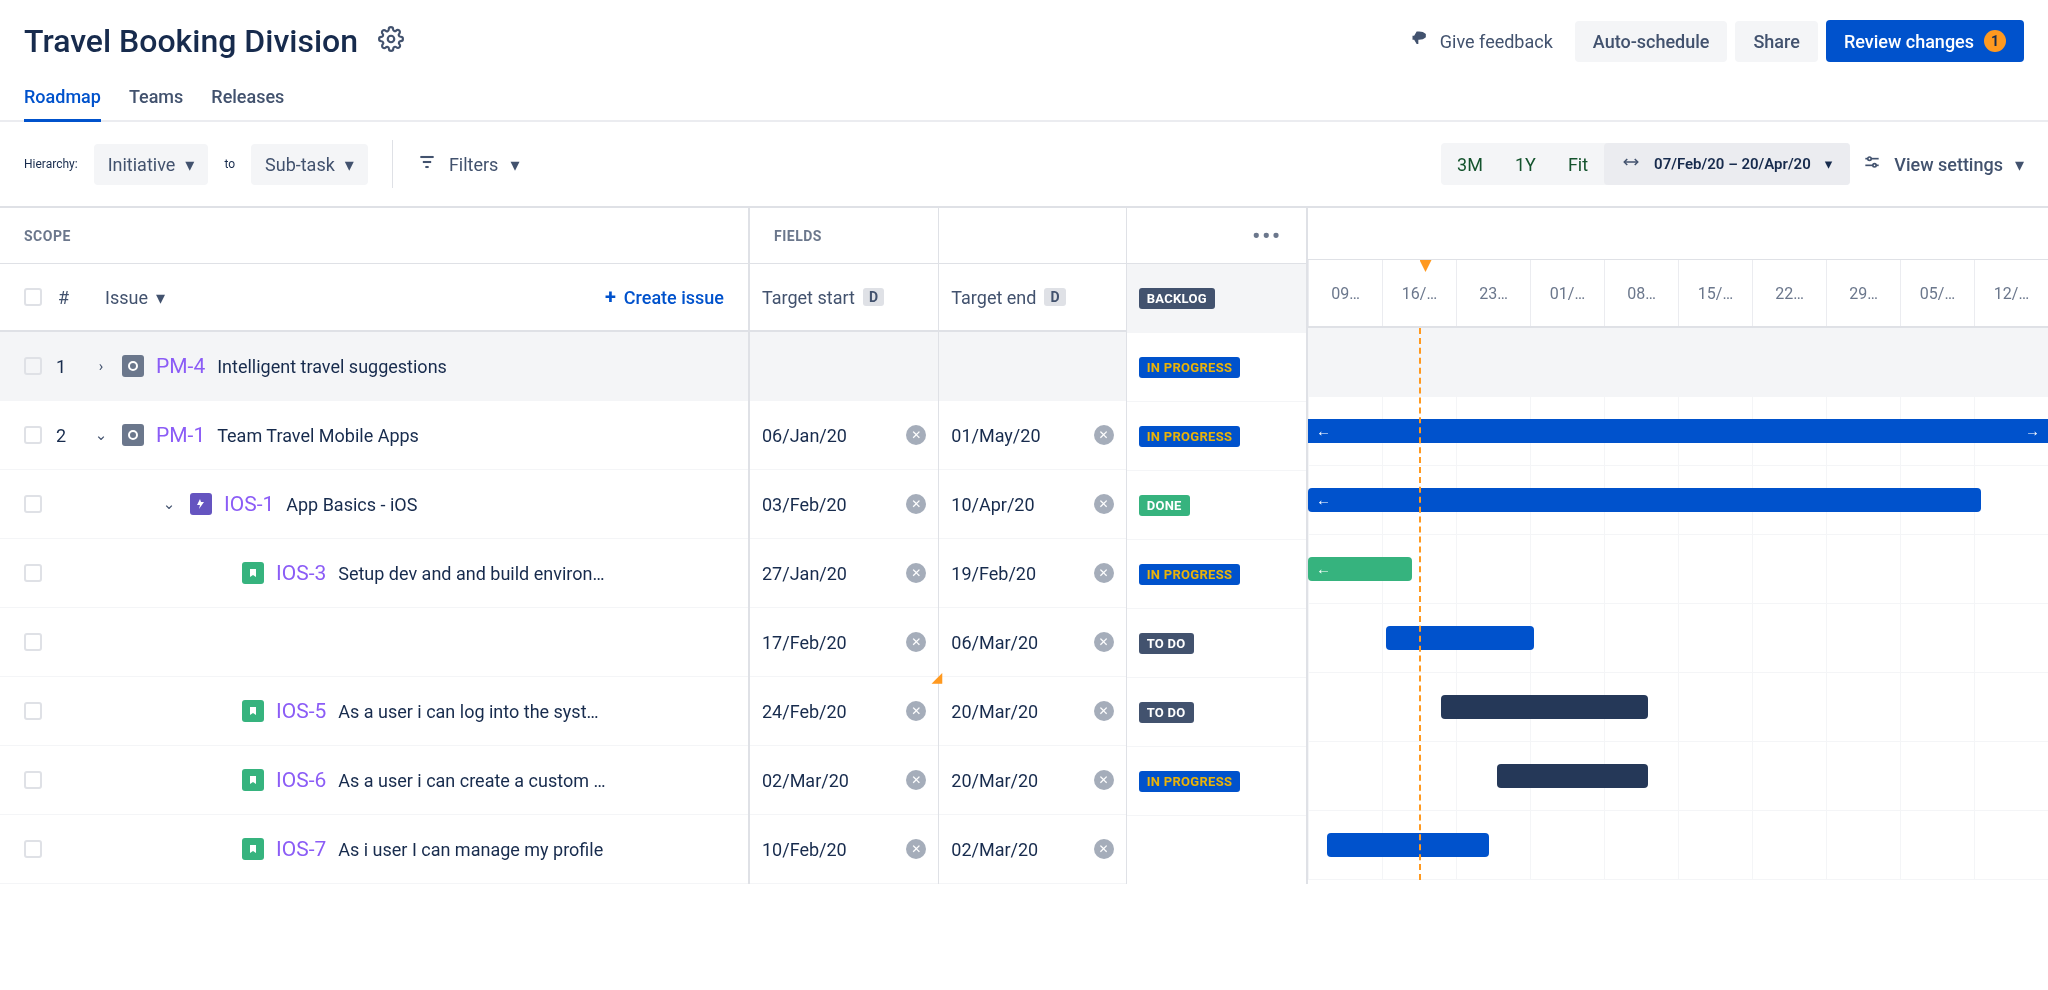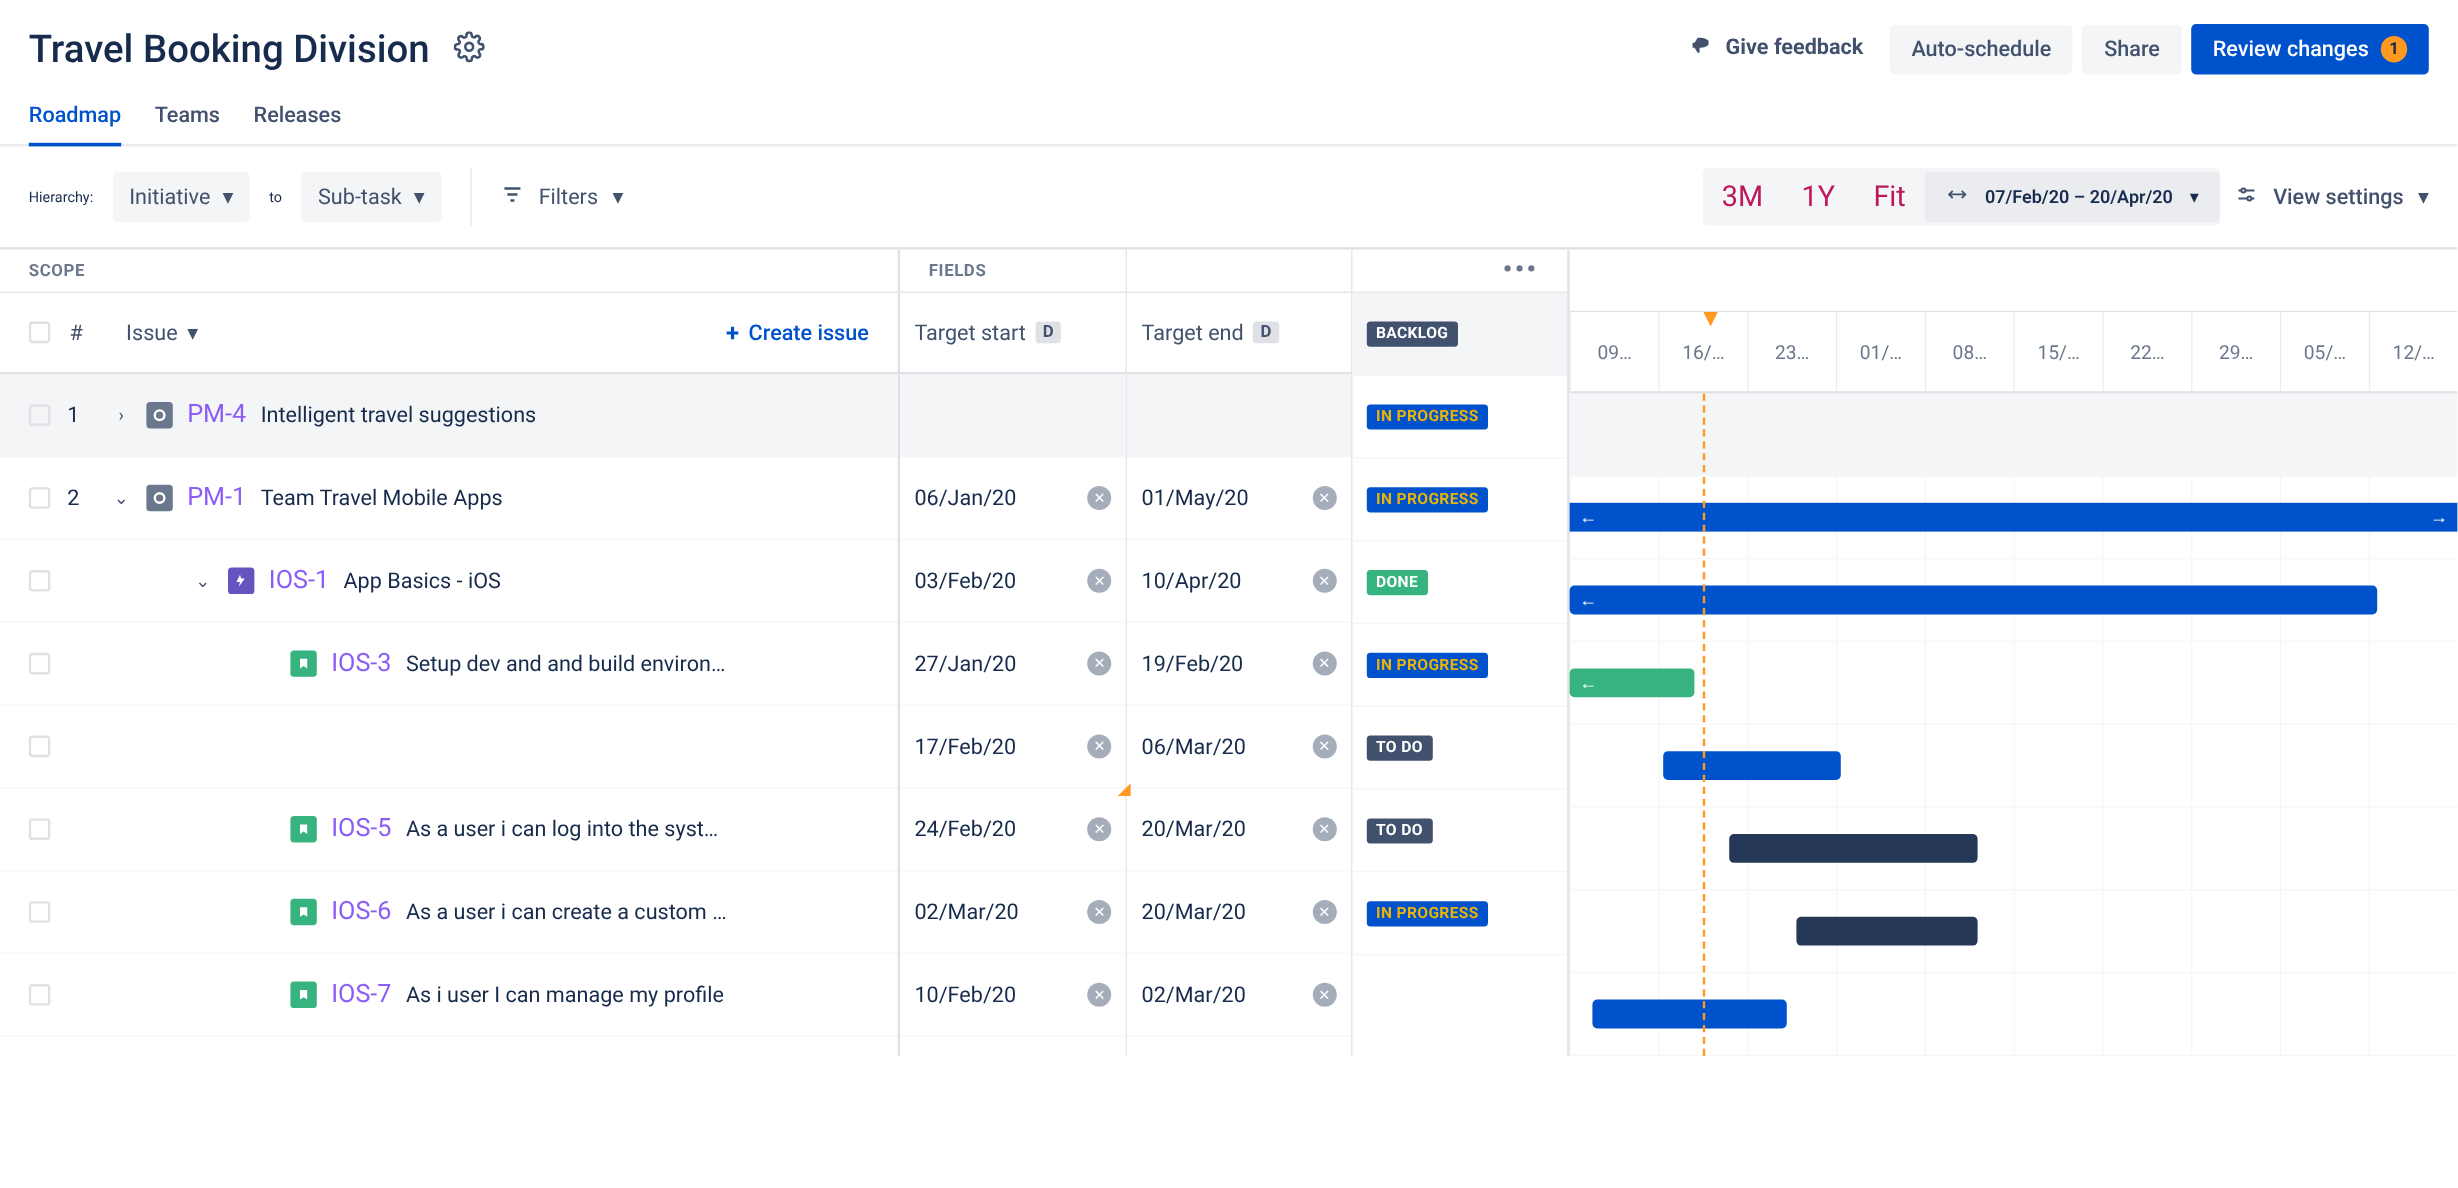--- a/index.html
+++ b/index.html
@@ -1,41 +1,41 @@
 <!DOCTYPE html>
 <html><head>
 <meta charset="utf-8">
 <style>
 *{box-sizing:border-box;margin:0;padding:0;font-family:-apple-system,BlinkMacSystemFont,"Segoe UI",Roboto,sans-serif}
 body{background:#fff;color:#172B4D;font-size:15px;width:2048px}
 .header{display:flex;align-items:center;padding:20px 24px 6px 24px}
 .title{font-size:32px;font-weight:500;color:#172B4D}
 .gear{margin-left:20px;color:#42526E;cursor:pointer}
 .header-right{margin-left:auto;display:flex;align-items:center;gap:8px}
-.feedback{display:flex;align-items:flex-start;gap:10px;color:#42526E;font-weight:700;padding:6px 14px}
+.feedback{display:flex;align-items:center;gap:10px;color:#42526E;font-weight:400;padding:6px 14px}
 .btn-light{background:#F4F5F7;border:none;color:#42526E;font-weight:500;padding:10px 18px;border-radius:4px;font-size:18px;cursor:pointer}
 .btn-primary{background:#0052CC;border:none;color:#fff;font-weight:500;padding:10px 18px;border-radius:4px;font-size:18px;display:flex;align-items:center;gap:10px;cursor:pointer}
 .badge-count{background:#FF991F;color:#172B4D;width:22px;height:22px;border-radius:50%;display:flex;align-items:center;justify-content:center;font-size:14px;font-weight:700}
 .tabs{display:flex;gap:28px;padding:18px 24px 0 24px;border-bottom:2px solid #EBECF0}
 .tab{padding-bottom:12px;font-size:18px;font-weight:500;color:#42526E;cursor:pointer}
 .tab.active{color:#0052CC;border-bottom:3px solid #0052CC;margin-bottom:-2px}
 .toolbar{display:flex;align-items:center;padding:18px 24px;gap:16px}
 .label{font-size:12px;color:#172B4D}
 .dropdown{background:#F4F5F7;border:none;padding:10px 14px;border-radius:4px;font-size:18px;color:#42526E;display:flex;align-items:center;gap:10px;cursor:pointer}
 .divider-v{width:1px;background:#DFE1E6;height:48px;margin:0 8px}
 .filters{display:flex;align-items:center;gap:12px;color:#42526E;font-size:18px;cursor:pointer}
 .range-group{display:flex;align-items:center;background:#F4F5F7;border-radius:4px}
-.range-item{padding:10px 16px;font-size:24px;color:#be185d;cursor:pointer}
+.range-item{padding:10px 16px;font-size:18px;color:#14532d;cursor:pointer}
 .range-date{background:#EBECF0;padding:10px 18px;display:flex;align-items:center;gap:14px;border-radius:4px;cursor:pointer}
 .view-settings{display:flex;align-items:center;gap:12px;font-size:18px;color:#42526E;cursor:pointer}
 .grid{display:flex;border-top:2px solid #DFE1E6}
 .col-scope{width:750px;border-right:2px solid #DFE1E6}
 .col-fields{width:558px;border-right:2px solid #DFE1E6;display:flex}
 .col-timeline{flex:1;position:relative}
-.section-header{padding:14px 24px;font-size:14px;font-weight:700;color:#6B778C;letter-spacing:.5px;display:flex;align-items:center;border-bottom:1px solid #DFE1E6;height:36px}
+.section-header{padding:14px 24px;font-size:14px;font-weight:700;color:#6B778C;letter-spacing:.5px;display:flex;align-items:center;border-bottom:1px solid #DFE1E6;height:56px}
 .field-col{border-right:1px solid #DFE1E6;display:flex;flex-direction:column}
 .fc-start{width:190px}
 .fc-end{width:188px}
 .fc-status{width:180px}
 .scope-head{display:flex;align-items:center;padding:12px 24px;height:68px;border-bottom:2px solid #DFE1E6}
 .scope-head .hash{margin-left:16px;color:#42526E;font-size:18px}
 .scope-head .issue-lbl{margin-left:36px;color:#42526E;font-size:18px;display:flex;align-items:center;gap:8px;cursor:pointer}
 .create-issue{margin-left:auto;color:#0052CC;font-weight:500;font-size:18px;display:flex;align-items:center;gap:8px;cursor:pointer}
 .field-head{height:68px;display:flex;align-items:center;padding:0 12px;border-bottom:2px solid #DFE1E6;color:#42526E;font-size:18px;gap:8px}
 .d-badge{background:#DFE1E6;color:#42526E;padding:1px 6px;border-radius:3px;font-size:14px;font-weight:700}

